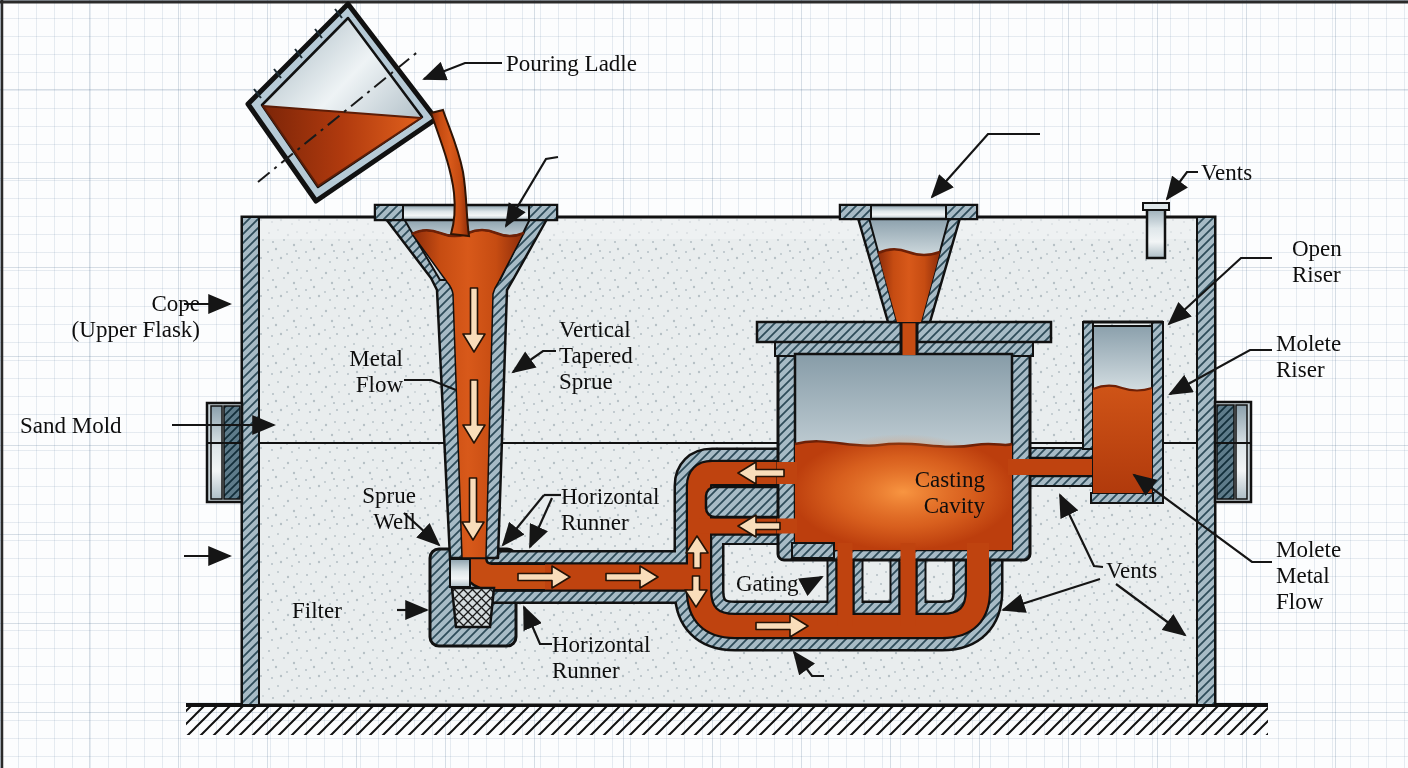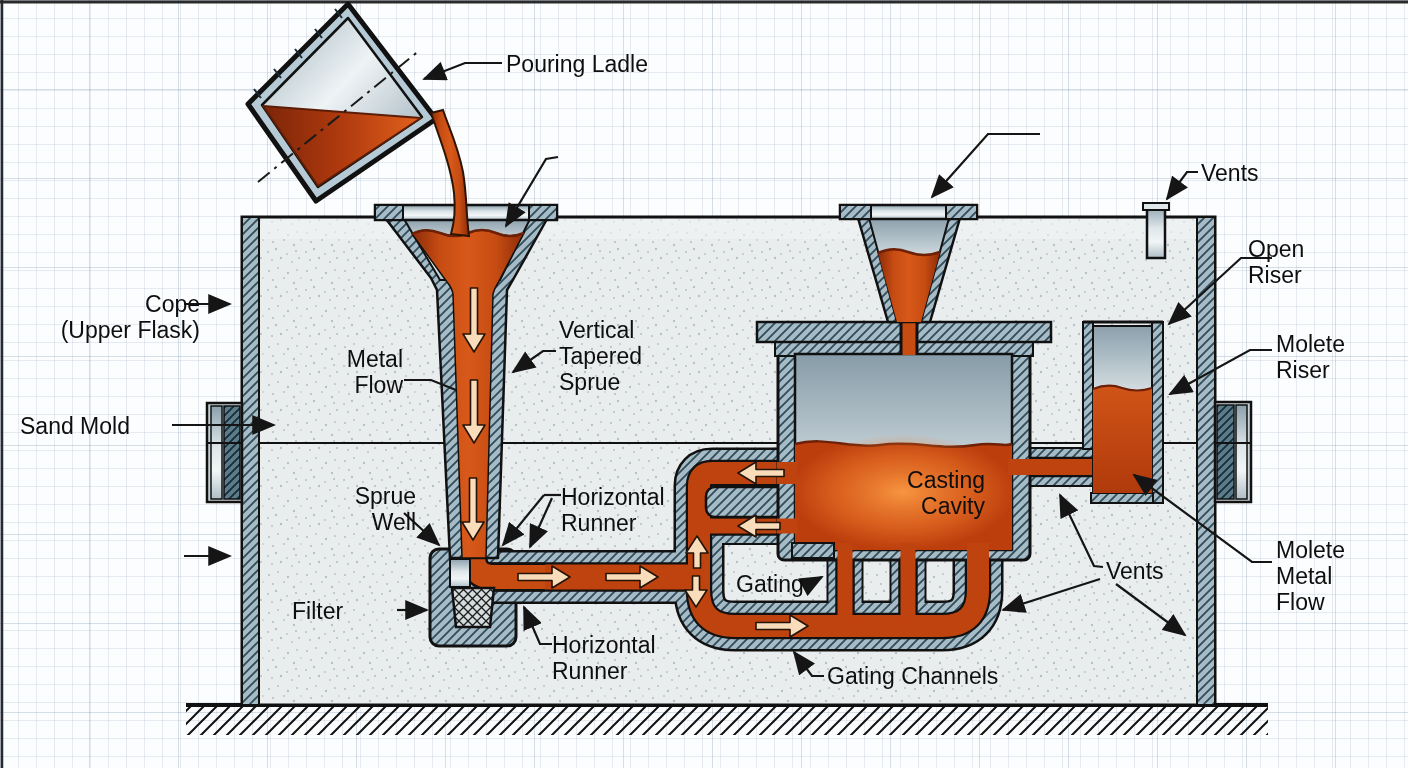--- a/index.html
+++ b/index.html
@@ -1,18 +1,18 @@
 <!DOCTYPE html>
 <html><head>
 <meta charset="utf-8">
 <style>
   html,body{margin:0;padding:0;}
   .stage{
     position:relative; width:1408px; height:768px; overflow:hidden;
-    font-family:Liberation Sans, sans-serif;
+    font-family:Liberation Serif, serif;
     background:
       repeating-linear-gradient(to bottom, rgba(60,95,130,.20) 0 1px, transparent 1px 89px),
       repeating-linear-gradient(to right,  rgba(60,95,130,.20) 0 1px, transparent 1px 89px),
       repeating-linear-gradient(to bottom, rgba(110,140,170,.16) 0 1px, transparent 1px 18px),
       repeating-linear-gradient(to right,  rgba(110,140,170,.16) 0 1px, transparent 1px 18px),
       #fcfdfe;
   }
   svg{position:absolute;left:0;top:0;}
   .lbl{
     position:absolute; font-size:23px; line-height:26px; color:#0e0e0e;
@@ -293,21 +293,21 @@
     <polyline points="1100,579 1003,610" marker-end="url(#arr)"></polyline>
     <polyline points="1116,584 1185,635" marker-end="url(#arr)"></polyline>
     <polyline points="1272,350 1250,350 1170,394" marker-end="url(#arr)"></polyline>
     <polyline points="1272,562 1252,562 1134,475" marker-end="url(#arr)"></polyline>
     <polyline points="184,556 230,556" marker-end="url(#arr)"></polyline>
   </g>
 </svg>
 
 <div class="lbl tl" style="left:506px;top:51px;width:180px">Pouring Ladle</div>
 <div class="lbl tl" style="left:1201px;top:160px;width:80px">Vents</div>
-<div class="lbl tl" style="left:1248px;top:236px;width:90px">Open
+<div class="lbl tl" style="left:1292px;top:236px;width:90px">Open
 Riser</div>
 <div class="lbl tc" style="left:44px;top:291px;width:156px">Cope
 (Upper Flask)</div>
 <div class="lbl tc" style="left:315px;top:346px;width:88px">Metal
 Flow</div>
 <div class="lbl tl" style="left:559px;top:317px;width:120px">Vertical
 Tapered
 Sprue</div>
 <div class="lbl tl" style="left:1276px;top:331px;width:110px">Molete
 Riser</div>
@@ -315,19 +315,18 @@
 <div class="lbl tc" style="left:330px;top:483px;width:86px">Sprue
 Well</div>
 <div class="lbl tl" style="left:561px;top:484px;width:135px">Horizontal
 Runner</div>
 <div class="lbl tc" style="left:825px;top:467px;width:160px">Casting
 Cavity</div>
 <div class="lbl tl" style="left:736px;top:571px;width:80px">Gating</div>
 <div class="lbl tr" style="left:292px;top:598px;width:100px">Filter</div>
 <div class="lbl tl" style="left:552px;top:632px;width:135px">Horizontal
 Runner</div>
-<div class="lbl tl" style="left:827px;top:663px;width:190px">Gating Channels</div>
 <div class="lbl tl" style="left:1106px;top:558px;width:70px">Vents</div>
 <div class="lbl tl" style="left:1276px;top:537px;width:100px">Molete
 Metal
 Flow</div>
 
 </div>
 
 </body></html>

